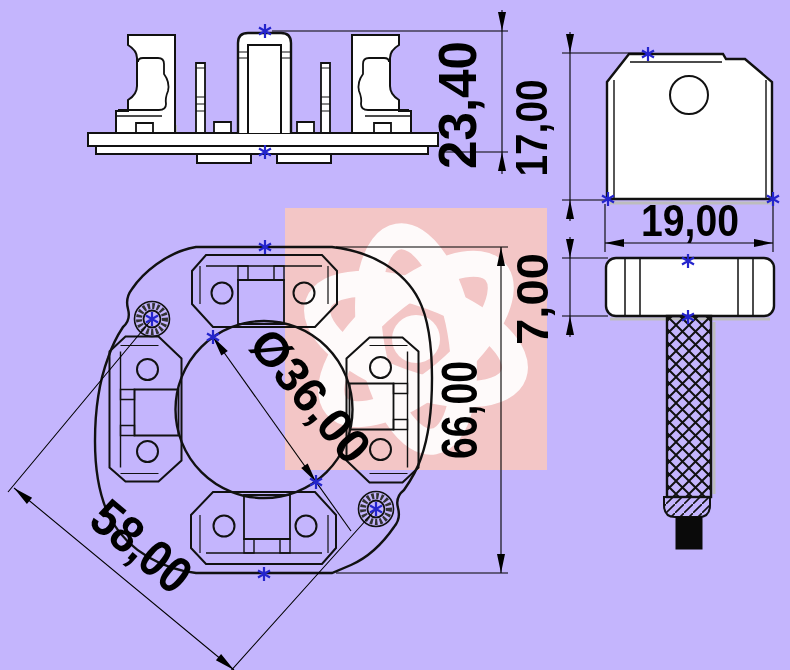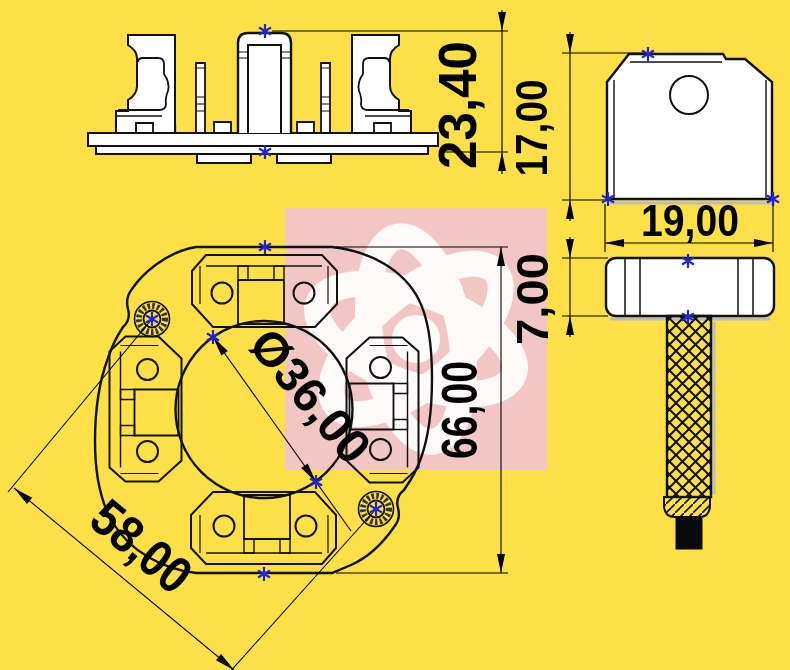--- a/index.html
+++ b/index.html
@@ -1,16 +1,16 @@
 <!DOCTYPE html>
 <html><head>
 <meta charset="utf-8">
 <style>
   html,body{margin:0;padding:0;background:#ffffff;}
-  #stage{position:relative;width:790px;height:670px;background:#fde047;overflow:hidden;}
+  #stage{position:relative;width:790px;height:670px;background:#c4b5fd;overflow:hidden;}
   svg{display:block;}
   text.dim{font-family:"Liberation Sans", sans-serif;font-weight:bold;fill:#000000;}
 </style>
 </head>
 <body>
 
 <div id="stage">
 <svg width="790" height="670" viewBox="0 0 790 670">
   <defs>
     <pattern id="knurl" width="13" height="13" patternUnits="userSpaceOnUse">

